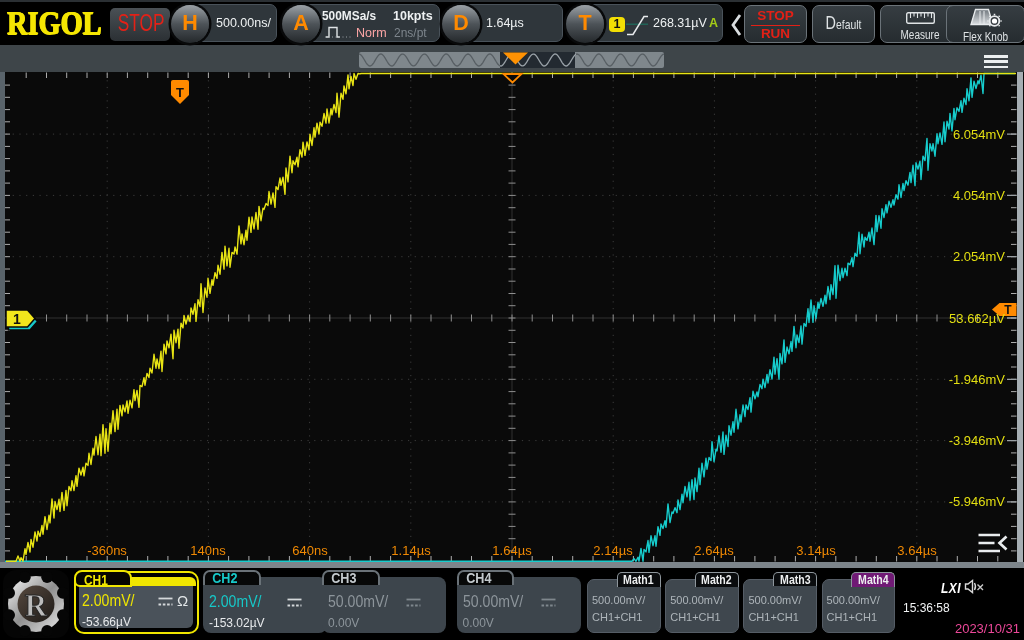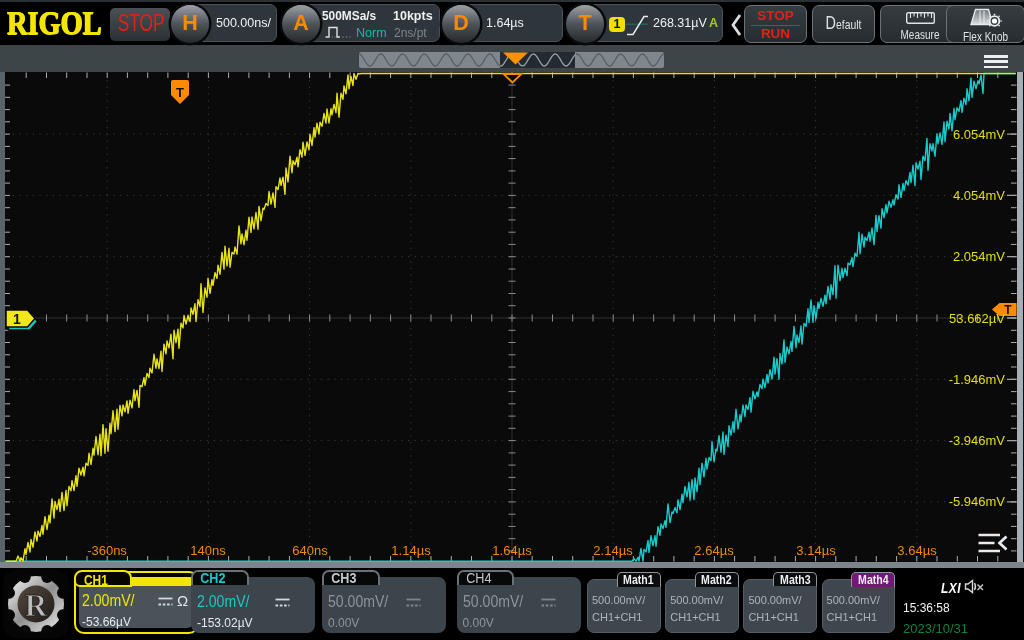--- a/index.html
+++ b/index.html
@@ -16,21 +16,21 @@
 <div class="abs" style="left:110px;top:8px;width:60px;height:33px;border-radius:5px;background:linear-gradient(#4a5055,#2b3034);color:#e32117;font-size:23px;text-align:center;line-height:31px;transform-origin:center"><span style="display:inline-block;transform:scaleX(0.75)">STOP</span></div>
 <div class="pill" style="left:182px;width:95px"></div>
 <div class="circ" style="left:171px">H</div>
 <div class="abs" style="left:216px;top:4px;height:38px;line-height:38px;color:#eef1f2;font-size:12.5px;z-index:4">500.00ns/</div>
 <div class="pill" style="left:294px;width:146px"></div>
 <div class="abs" style="left:322px;top:9px;color:#eef1f2;font-size:12.5px;font-weight:bold;z-index:4;transform:scaleX(0.95);transform-origin:left">500MSa/s</div>
 <svg class="abs" style="left:325px;top:26px;z-index:4" width="27" height="13" viewBox="0 0 27 13">
       <path d="M1,11 H4 V1.5 H12 V11 H15" fill="none" stroke="#dfe3e5" stroke-width="1.4"></path>
       <path d="M0,11 H27" stroke="#9aa1a6" stroke-width="1" stroke-dasharray="1 2.5"></path>
     </svg>
-<div class="abs" style="left:356px;top:26px;color:#14b8a6;font-size:12.5px;z-index:4">Norm</div>
+<div class="abs" style="left:356px;top:26px;color:#fca5a5;font-size:12.5px;z-index:4">Norm</div>
 <div class="abs" style="left:393px;top:9px;color:#eef1f2;font-size:12.5px;font-weight:bold;z-index:4">10kpts</div>
 <div class="abs" style="left:394px;top:26px;color:#7d858c;font-size:12px;z-index:4">2ns/pt</div>
 <div class="circ" style="left:282px">A</div>
 <div class="pill" style="left:454px;width:109px"></div>
 <div class="circ" style="left:442px">D</div>
 <div class="abs" style="left:486px;top:4px;height:38px;line-height:38px;color:#eef1f2;font-size:12.5px;z-index:4">1.64µs</div>
 <div class="pill" style="left:578px;width:145px"></div>
 <div class="circ" style="left:566px">T</div>
 <div class="abs" style="left:609px;top:17px;width:16px;height:15px;background:#f2de04;border-radius:4px;color:#111;font-size:12.5px;font-weight:bold;text-align:center;line-height:15px;z-index:4">1</div>
 <svg class="abs" style="left:625px;top:12px;z-index:4" width="24" height="24" viewBox="0 0 24 24">
@@ -168,21 +168,21 @@
       <div class="abs" style="left:-2.5px;top:-2.5px;width:58.5px;height:16.5px;background:#060500;border:2.5px solid #f0e600;border-radius:8px 8px 0 6px"></div>
       <div class="abs" style="left:8px;top:1px;color:#f0e600;font-size:14px;font-weight:bold;line-height:13px;transform:scaleX(0.85);transform-origin:left">CH1</div>
       <div class="abs" style="left:6px;top:19.5px;color:#f0e600;font-size:16px;transform:scaleX(0.88);transform-origin:left">2.00mV/</div>
       <svg class="abs" style="left:82px;top:24px" width="15" height="10" viewBox="0 0 15 10">
         <path d="M0.5,1.5 H14.5" stroke="#d4d8da" stroke-width="1.8"></path>
         <path d="M0.5,7.5 H14.5" stroke="#d4d8da" stroke-width="1.8" stroke-dasharray="2.6 1.7"></path>
       </svg>
       <div class="abs" style="left:101px;top:19.5px;color:#e3e7e9;font-size:15px">Ω</div>
       <div class="abs" style="left:6px;top:42.5px;color:#e8eaec;font-size:12px">-53.66µV</div>
     </div>
-<div class="abs" style="left:191px;top:1.9px;width:124px;height:64px">
+<div class="abs" style="left:203px;top:1.9px;width:124px;height:64px">
       <div class="abs" style="left:0;top:7.6px;width:124px;height:55.6px;background:#3d454c;border-radius:8px"></div>
       <div class="abs" style="left:0;top:0;width:57.5px;height:15.5px;background:#070808;border:2px solid #6a7278;border-bottom:none;border-radius:7px 7px 0 0;color:#17c8c8;font-size:14px;font-weight:bold;line-height:13px"><span style="display:inline-block;padding-left:8px;transform:scaleX(0.9);transform-origin:left">CH2</span></div>
       <div class="abs" style="left:6px;top:23.5px;color:#17c8c8;font-size:16px;transform:scaleX(0.88);transform-origin:left">2.00mV/</div>
       <svg class="abs" style="left:84px;top:28px" width="15" height="10" viewBox="0 0 15 10">
         <path d="M0.5,1.5 H14.5" stroke="#d4d8da" stroke-width="1.8"></path>
         <path d="M0.5,7.5 H14.5" stroke="#d4d8da" stroke-width="1.8" stroke-dasharray="2.6 1.7"></path>
       </svg>
       <div class="abs" style="left:6px;top:46.5px;color:#e8eaec;font-size:12px">-153.02µV</div>
     </div>
 <div class="abs" style="left:322px;top:1.9px;width:124px;height:64px">
@@ -190,21 +190,21 @@
       <div class="abs" style="left:0;top:0;width:57.5px;height:15.5px;background:#070808;border:2px solid #6a7278;border-bottom:none;border-radius:7px 7px 0 0;color:#c3c9cd;font-size:14px;font-weight:bold;line-height:13px"><span style="display:inline-block;padding-left:8px;transform:scaleX(0.9);transform-origin:left">CH3</span></div>
       <div class="abs" style="left:6px;top:23.5px;color:#8d959b;font-size:16px;transform:scaleX(0.88);transform-origin:left">50.00mV/</div>
       <svg class="abs" style="left:84px;top:28px" width="15" height="10" viewBox="0 0 15 10">
         <path d="M0.5,1.5 H14.5" stroke="#7f878d" stroke-width="1.8"></path>
         <path d="M0.5,7.5 H14.5" stroke="#7f878d" stroke-width="1.8" stroke-dasharray="2.6 1.7"></path>
       </svg>
       <div class="abs" style="left:6px;top:46.5px;color:#8d959b;font-size:12px">0.00V</div>
     </div>
 <div class="abs" style="left:456.5px;top:1.9px;width:124px;height:64px">
       <div class="abs" style="left:0;top:7.6px;width:124px;height:55.6px;background:#3d454c;border-radius:8px"></div>
-      <div class="abs" style="left:0;top:0;width:57.5px;height:15.5px;background:#070808;border:2px solid #6a7278;border-bottom:none;border-radius:7px 7px 0 0;color:#c3c9cd;font-size:14px;font-weight:normal;line-height:13px"><span style="display:inline-block;padding-left:8px;transform:scaleX(0.9);transform-origin:left">CH4</span></div>
+      <div class="abs" style="left:0;top:0;width:57.5px;height:15.5px;background:#070808;border:2px solid #6a7278;border-bottom:none;border-radius:7px 7px 0 0;color:#c3c9cd;font-size:14px;font-weight:bold;line-height:13px"><span style="display:inline-block;padding-left:8px;transform:scaleX(0.9);transform-origin:left">CH4</span></div>
       <div class="abs" style="left:6px;top:23.5px;color:#8d959b;font-size:16px;transform:scaleX(0.88);transform-origin:left">50.00mV/</div>
       <svg class="abs" style="left:84px;top:28px" width="15" height="10" viewBox="0 0 15 10">
         <path d="M0.5,1.5 H14.5" stroke="#7f878d" stroke-width="1.8"></path>
         <path d="M0.5,7.5 H14.5" stroke="#7f878d" stroke-width="1.8" stroke-dasharray="2.6 1.7"></path>
       </svg>
       <div class="abs" style="left:6px;top:46.5px;color:#8d959b;font-size:12px">0.00V</div>
     </div>
 <div class="abs" style="left:587px;top:2px;width:73.5px;height:63px">
       <div class="abs" style="left:0;top:8.7px;width:73.5px;height:54.3px;background:#3f474e;border:1px solid #555d66;border-radius:7px"></div>
       <div class="abs" style="left:29.5px;top:1.8px;width:44px;height:14.8px;background:#0a0c0e;border:1px solid #8e969c;border-bottom:none;border-radius:5px 5px 0 0;color:#eceeef;font-size:12px;font-weight:bold;text-align:center;line-height:14px"><span style="display:inline-block;transform:scaleX(0.88)">Math1</span></div>
@@ -229,14 +229,14 @@
       <div class="abs" style="left:5px;top:24px;color:#aeb5ba;font-size:11px">500.00mV/</div>
       <div class="abs" style="left:5px;top:41px;color:#aeb5ba;font-size:11px">CH1+CH1</div>
     </div>
 <div class="abs" style="left:903px;top:2px;width:117px;height:65px;background:#000;border-radius:8px">
       <div class="abs" style="left:38px;top:9px;color:#fff;font-size:15px;font-weight:bold;font-style:italic;transform:scaleX(0.8);transform-origin:left;letter-spacing:0.5px">LXI</div>
       <svg class="abs" style="left:61px;top:9px" width="22" height="15" viewBox="0 0 22 15">
         <path d="M8.5,1.5 L4,5 H1.5 V10 H4 L8.5,13.5 Z M10.5,4 Q12.5,7.5 10.5,11" fill="none" stroke="#d8d8d8" stroke-width="1.4"></path>
         <path d="M13.5,5.5 L19,11 M19,5.5 L13.5,11" stroke="#c8c8c8" stroke-width="1.4"></path>
       </svg>
       <div class="abs" style="left:0;top:31px;width:117px;text-align:left;color:#f2f4f5;font-size:12px">15:36:58</div>
-      <div class="abs" style="left:0;top:51px;width:117px;text-align:left;color:#15803d;font-size:13px">2023/10/31</div>
+      <div class="abs" style="left:0;top:51px;width:117px;text-align:right;color:#ec4899;font-size:13px">2023/10/31</div>
     </div>
 </div>
 </body></html>

